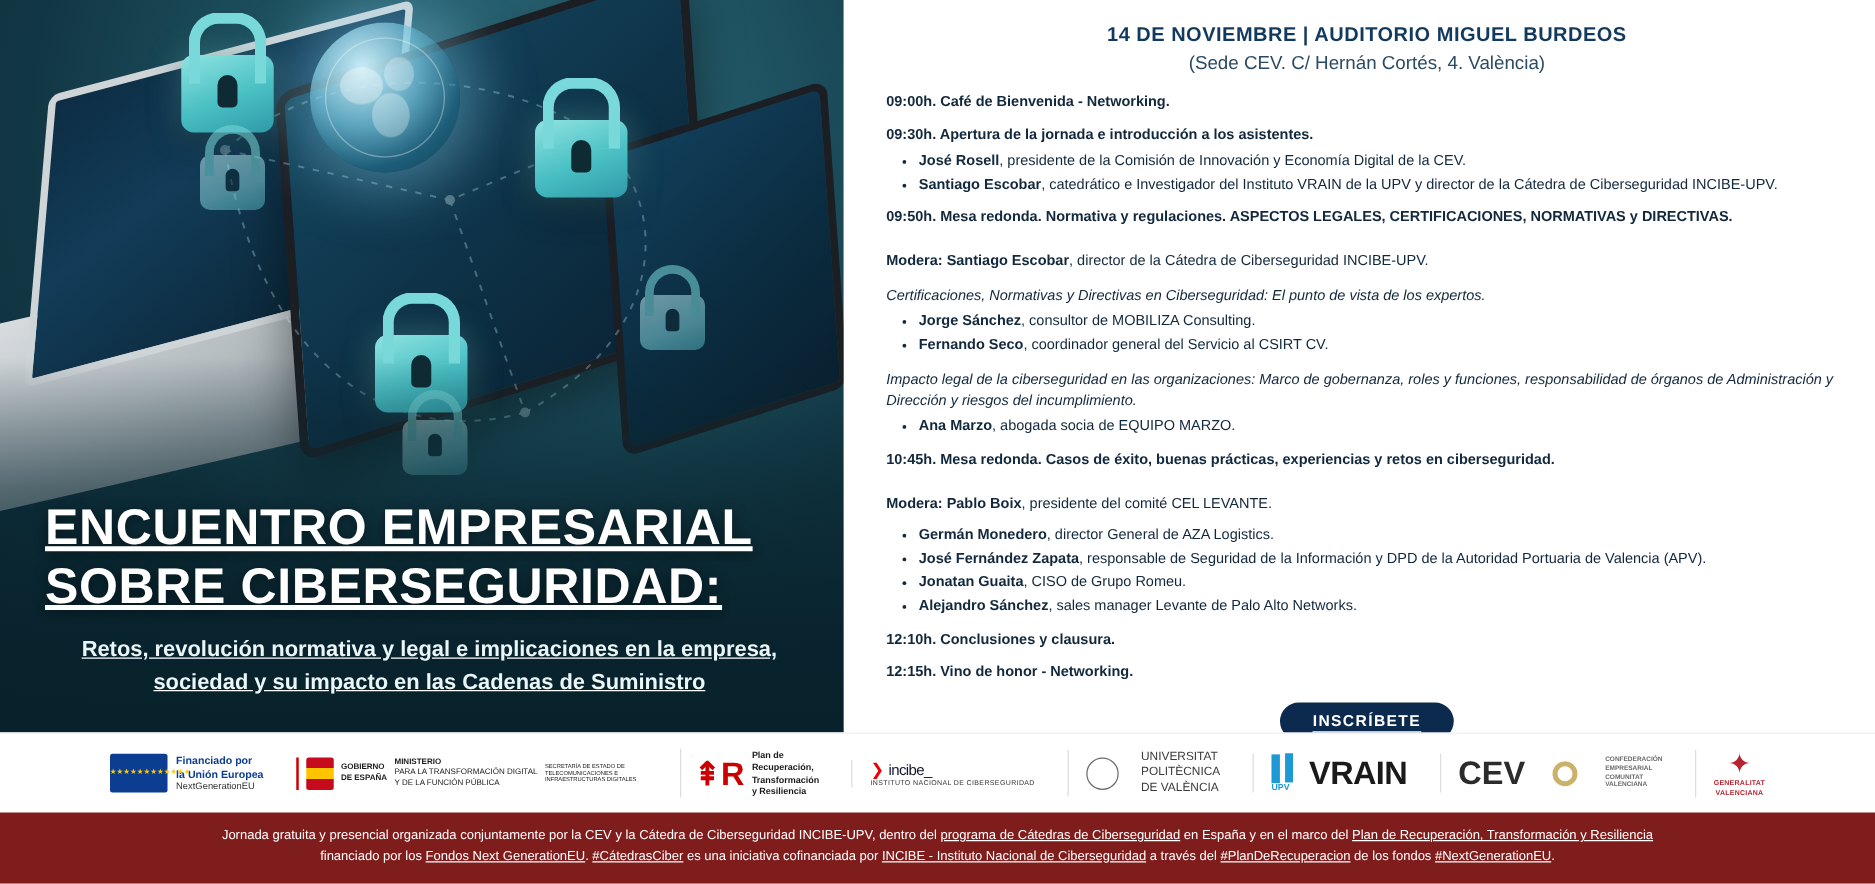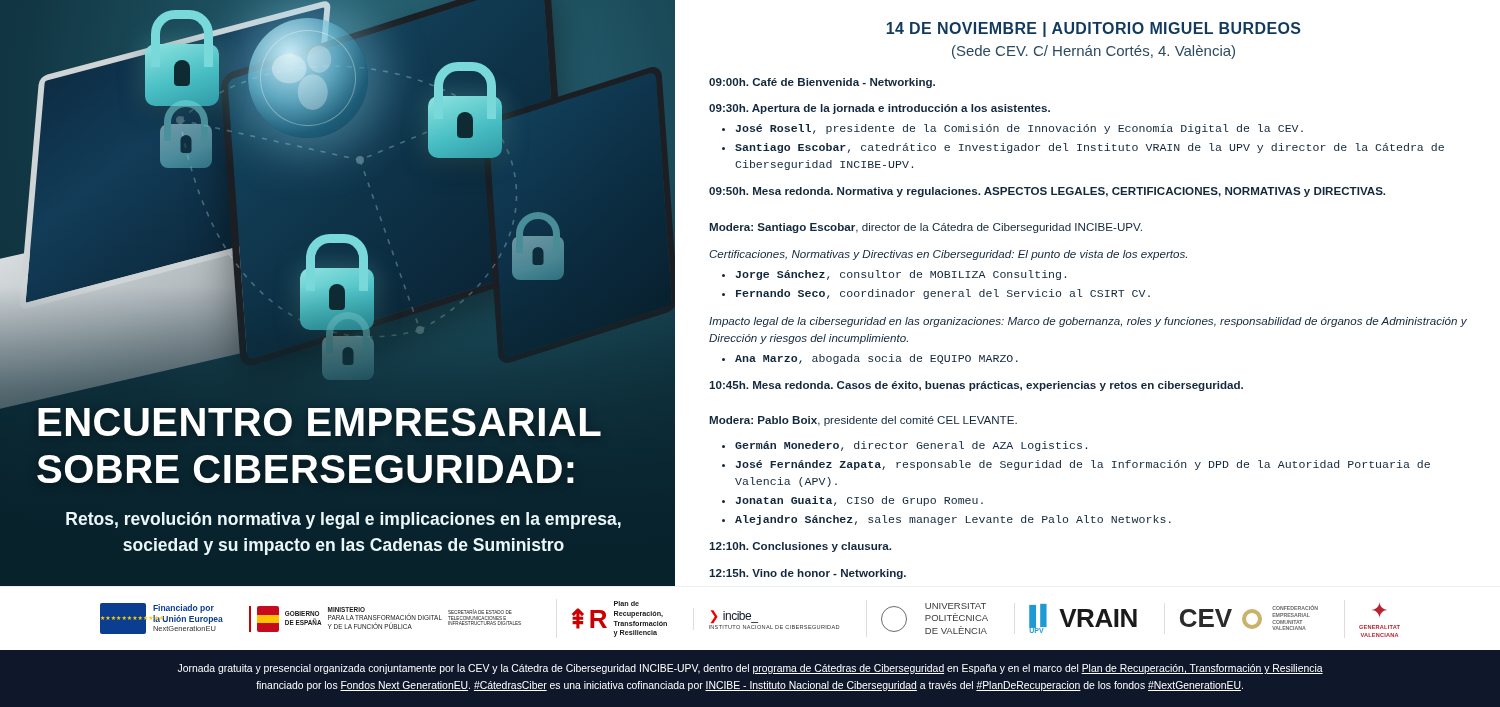--- a/index.html
+++ b/index.html
@@ -131,20 +131,21 @@
   .hero-fade {
     position: absolute; left: 0; bottom: 0;
     width: 100%; height: 300px;
     background: linear-gradient(to bottom, rgba(9,38,48,0) 0%, rgba(9,38,48,.55) 35%, rgba(8,34,44,.92) 75%, #08222c 100%);
   }
   .hero-text {
     position: absolute;
     left: 36px; bottom: 28px;
     right: 40px;
     color: #ffffff;
+    text-decoration: underline;
   }
   .hero-title {
     font-size: 40px;
     font-weight: bold;
     letter-spacing: .5px;
     line-height: 1.18;
     text-shadow: 0 2px 10px rgba(0,0,0,.5);
   }
   .hero-sub {
     margin-top: 14px;
@@ -190,21 +191,20 @@
   .ag-note {
     font-style: italic;
     margin-top: 10px;
   }
   ul.ag-list {
     margin: 3px 0 0 26px;
   }
   ul.ag-list li {
     margin: 1.5px 0;
     list-style: disc;
-    font-family: Liberation Mono, monospace;
   }
   .nm { font-weight: bold; }
   .btn-wrap {
     margin-top: 16px;
     text-align: center;
   }
   .btn {
     display: inline-block;
     background: #0b2a4d;
     color: #ffffff;
@@ -276,37 +276,37 @@
     width: 26px; height: 26px; border-radius: 50%;
     border: 1.5px solid #6b6b6b;
   }
   .upv-txt { font-size: 9.5px; color: #3a3a3a; line-height: 1.3; }
   .vrain { display: flex; align-items: center; gap: 6px; border-left: 1px solid #ddd; padding-left: 14px; }
   .vrain-mark {
     font-size: 19px; color: #1d9ad6; font-weight: bold; letter-spacing: -2px;
   }
   .vrain-upv { font-size: 7px; color: #1d9ad6; font-weight: bold; }
   .vrain-name { font-size: 26px; font-weight: bold; color: #1a1a1a; letter-spacing: -.5px; }
-  .cev { display: flex; align-items: center; gap: 10px; border-left: 1px solid #ddd; padding-left: 14px; }
+  .cev { display: flex; align-items: center; gap: 22px; border-left: 1px solid #ddd; padding-left: 14px; }
   .cev-name { font-size: 26px; font-weight: bold; color: #2b2b2b; }
   .cev-ring {
     width: 20px; height: 20px; border-radius: 50%;
     border: 4px solid #cbb26a;
   }
   .cev-txt { font-size: 5.2px; color: #6b6b6b; line-height: 1.3; font-weight: bold; }
   .gva { display: flex; flex-direction: column; align-items: center; border-left: 1px solid #ddd; padding-left: 14px; }
   .gva-mark { font-size: 22px; color: #b8232f; line-height: 1; }
   .gva-txt { font-size: 5.6px; color: #b8232f; font-weight: bold; letter-spacing: .2px; margin-top: 2px; }
 
   
   .footer {
     position: absolute;
     left: 0; top: 650px;
     width: 1500px; height: 57px;
-    background: #0f172a;
+    background: #7f1d1d;
     color: #ffffff;
     font-size: 10.4px;
     line-height: 1.6;
     text-align: center;
     padding: 11px 110px 0 110px;
   }
   .footer u { text-decoration: underline; }
 </style>
 </head>
 <body>

